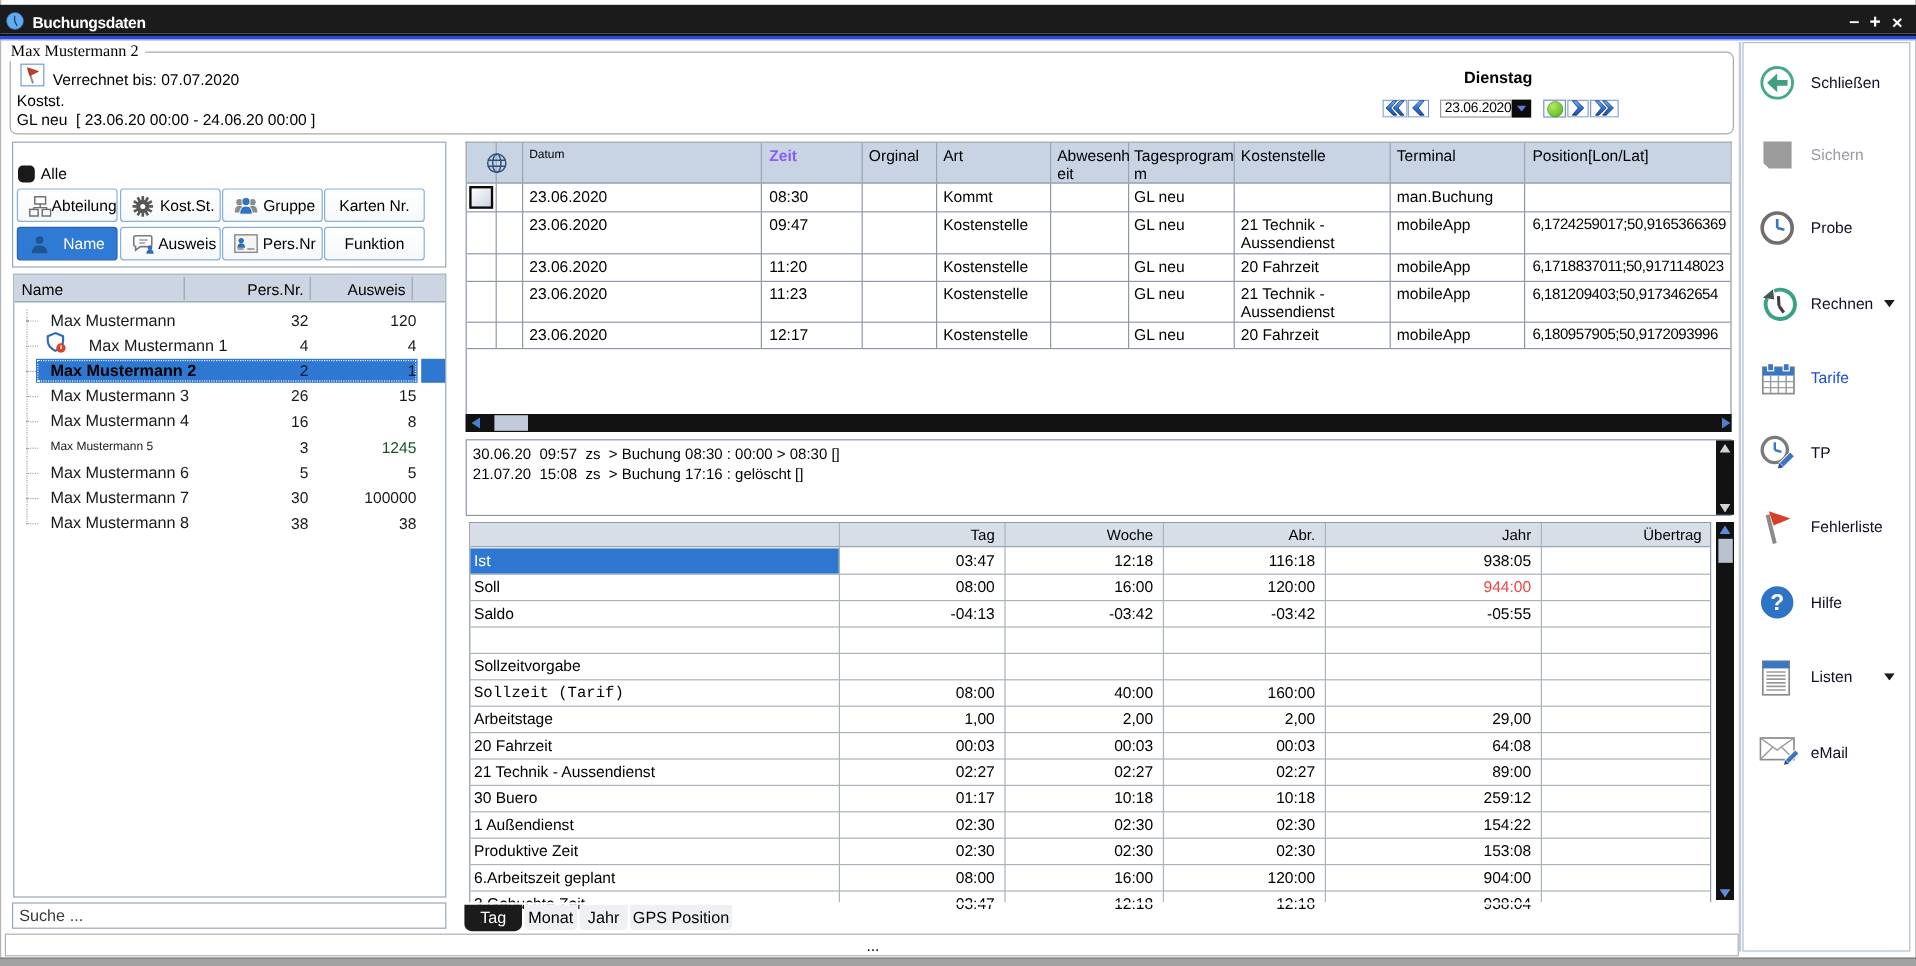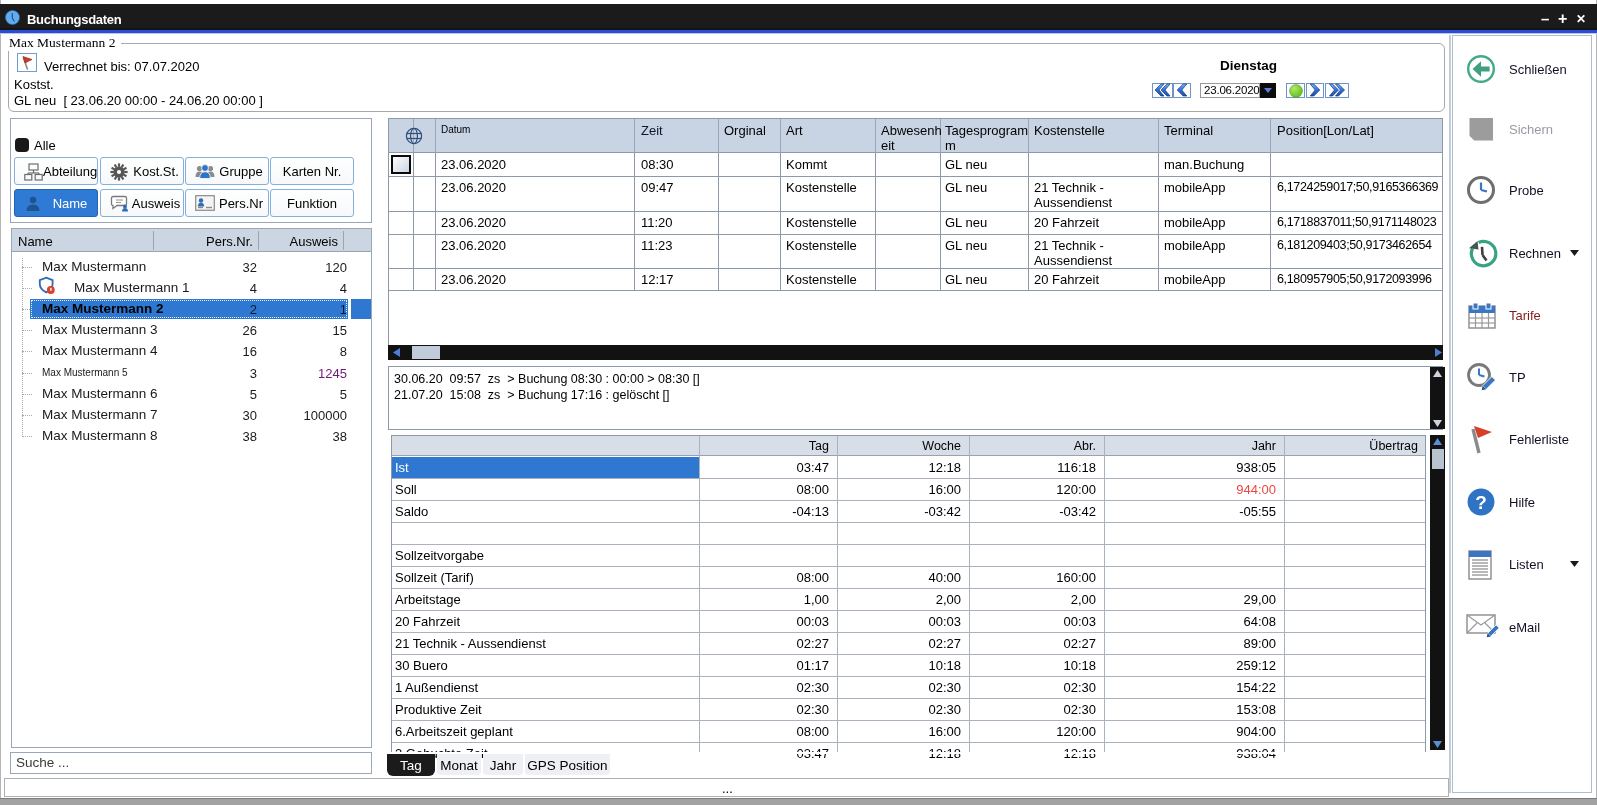--- a/index.html
+++ b/index.html
@@ -222,21 +222,21 @@
 <div class="tx" style="left:42px;top:330.20000000000005px;font-size:13.5px;color:#1a1a1a;font-weight:normal;line-height:1;transform:translateY(-50%);">Max Mustermann 3</div>
 <div class="tx" style="right:1340px;left:auto;top:330.20000000000005px;font-size:13px;color:#1a1a1a;font-weight:normal;line-height:1;transform:translateY(-50%);">26</div>
 <div class="tx" style="right:1250px;left:auto;top:330.20000000000005px;font-size:13px;color:#1a1a1a;font-weight:normal;line-height:1;transform:translateY(-50%);">15</div>
 <div class="b" style="left:22px;top:351px;width:10px;height:1px;border-top:1px dotted #a8a8a8;"></div>
 <div class="tx" style="left:42px;top:351.40000000000003px;font-size:13.5px;color:#1a1a1a;font-weight:normal;line-height:1;transform:translateY(-50%);">Max Mustermann 4</div>
 <div class="tx" style="right:1340px;left:auto;top:351.40000000000003px;font-size:13px;color:#1a1a1a;font-weight:normal;line-height:1;transform:translateY(-50%);">16</div>
 <div class="tx" style="right:1250px;left:auto;top:351.40000000000003px;font-size:13px;color:#1a1a1a;font-weight:normal;line-height:1;transform:translateY(-50%);">8</div>
 <div class="b" style="left:22px;top:373px;width:10px;height:1px;border-top:1px dotted #a8a8a8;"></div>
 <div class="tx" style="left:42px;top:372.6px;font-size:10px;color:#1a1a1a;font-weight:normal;line-height:1;transform:translateY(-50%);">Max Mustermann 5</div>
 <div class="tx" style="right:1340px;left:auto;top:372.6px;font-size:13px;color:#1a1a1a;font-weight:normal;line-height:1;transform:translateY(-50%);">3</div>
-<div class="tx" style="right:1250px;left:auto;top:372.6px;font-size:13px;color:#701a75;font-weight:normal;line-height:1;transform:translateY(-50%);">1245</div>
+<div class="tx" style="right:1250px;left:auto;top:372.6px;font-size:13px;color:#14532d;font-weight:normal;line-height:1;transform:translateY(-50%);">1245</div>
 <div class="b" style="left:22px;top:394px;width:10px;height:1px;border-top:1px dotted #a8a8a8;"></div>
 <div class="tx" style="left:42px;top:393.8px;font-size:13.5px;color:#1a1a1a;font-weight:normal;line-height:1;transform:translateY(-50%);">Max Mustermann 6</div>
 <div class="tx" style="right:1340px;left:auto;top:393.8px;font-size:13px;color:#1a1a1a;font-weight:normal;line-height:1;transform:translateY(-50%);">5</div>
 <div class="tx" style="right:1250px;left:auto;top:393.8px;font-size:13px;color:#1a1a1a;font-weight:normal;line-height:1;transform:translateY(-50%);">5</div>
 <div class="b" style="left:22px;top:415px;width:10px;height:1px;border-top:1px dotted #a8a8a8;"></div>
 <div class="tx" style="left:42px;top:415.0px;font-size:13.5px;color:#1a1a1a;font-weight:normal;line-height:1;transform:translateY(-50%);">Max Mustermann 7</div>
 <div class="tx" style="right:1340px;left:auto;top:415.0px;font-size:13px;color:#1a1a1a;font-weight:normal;line-height:1;transform:translateY(-50%);">30</div>
 <div class="tx" style="right:1250px;left:auto;top:415.0px;font-size:13px;color:#1a1a1a;font-weight:normal;line-height:1;transform:translateY(-50%);">100000</div>
 <div class="b" style="left:22px;top:436px;width:10px;height:1px;border-top:1px dotted #a8a8a8;"></div>
 <div class="tx" style="left:42px;top:436.20000000000005px;font-size:13.5px;color:#1a1a1a;font-weight:normal;line-height:1;transform:translateY(-50%);">Max Mustermann 8</div>
@@ -258,21 +258,21 @@
 <div class="b" style="left:1270px;top:119px;width:1px;height:34px;background:#9aa5b4;"></div>
 <svg class="w" style="left:405px;top:127px;" width="18" height="18" viewBox="0 0 18 18">
 <g fill="none" stroke="#2f4e7a" stroke-width="1.2">
         <circle cx="9" cy="9" r="7.6"></circle>
         <ellipse cx="9" cy="9" rx="3.4" ry="7.6"></ellipse>
         <line x1="1.5" y1="6.5" x2="16.5" y2="6.5"></line>
         <line x1="1.5" y1="11.5" x2="16.5" y2="11.5"></line>
       </g>
     </svg>
 <div class="tx" style="left:441px;top:130px;font-size:10px;color:#000;font-weight:normal;line-height:1;transform:translateY(-50%);">Datum</div>
-<div class="tx" style="left:641px;top:130px;font-size:13px;color:#0f172a;font-weight:normal;line-height:1;transform:translateY(-50%);">Zeit</div>
+<div class="tx" style="left:641px;top:130px;font-size:13px;color:#8b5cf6;font-weight:bold;line-height:1;transform:translateY(-50%);">Zeit</div>
 <div class="tx" style="left:724px;top:130px;font-size:13px;color:#000;font-weight:normal;line-height:1;transform:translateY(-50%);">Orginal</div>
 <div class="tx" style="left:786px;top:130px;font-size:13px;color:#000;font-weight:normal;line-height:1;transform:translateY(-50%);">Art</div>
 <div class="tx" style="left:881px;top:130px;font-size:13px;color:#000;font-weight:normal;line-height:1;transform:translateY(-50%);">Abwesenh</div>
 <div class="tx" style="left:881px;top:145px;font-size:13px;color:#000;font-weight:normal;line-height:1;transform:translateY(-50%);">eit</div>
 <div class="tx" style="left:945px;top:130px;font-size:13px;color:#000;font-weight:normal;line-height:1;transform:translateY(-50%);">Tagesprogram</div>
 <div class="tx" style="left:945px;top:145px;font-size:13px;color:#000;font-weight:normal;line-height:1;transform:translateY(-50%);">m</div>
 <div class="tx" style="left:1034px;top:130px;font-size:13px;color:#000;font-weight:normal;line-height:1;transform:translateY(-50%);">Kostenstelle</div>
 <div class="tx" style="left:1164px;top:130px;font-size:13px;color:#000;font-weight:normal;line-height:1;transform:translateY(-50%);">Terminal</div>
 <div class="tx" style="left:1277px;top:130px;font-size:13px;color:#000;font-weight:normal;line-height:1;transform:translateY(-50%);">Position[Lon/Lat]</div>
 <div class="b" style="left:389px;top:176px;width:1053px;height:1px;background:#8e99a8;"></div>
@@ -367,21 +367,21 @@
 <div class="b" style="left:392px;top:522px;width:1033px;height:1px;background:#aab2bd;"></div>
 <div class="tx" style="left:395px;top:511px;font-size:13px;color:#000;font-weight:normal;line-height:1;transform:translateY(-50%);">Saldo</div>
 <div class="tx" style="right:768px;left:auto;top:511px;font-size:13px;color:#000;font-weight:normal;line-height:1;transform:translateY(-50%);">-04:13</div>
 <div class="tx" style="right:636px;left:auto;top:511px;font-size:13px;color:#000;font-weight:normal;line-height:1;transform:translateY(-50%);">-03:42</div>
 <div class="tx" style="right:501px;left:auto;top:511px;font-size:13px;color:#000;font-weight:normal;line-height:1;transform:translateY(-50%);">-03:42</div>
 <div class="tx" style="right:321px;left:auto;top:511px;font-size:13px;color:#000;font-weight:normal;line-height:1;transform:translateY(-50%);">-05:55</div>
 <div class="b" style="left:392px;top:544px;width:1033px;height:1px;background:#aab2bd;"></div>
 <div class="b" style="left:392px;top:566px;width:1033px;height:1px;background:#aab2bd;"></div>
 <div class="tx" style="left:395px;top:555px;font-size:13px;color:#000;font-weight:normal;line-height:1;transform:translateY(-50%);">Sollzeitvorgabe</div>
 <div class="b" style="left:392px;top:588px;width:1033px;height:1px;background:#aab2bd;"></div>
-<div class="tx" style="left:395px;top:577px;font-size:13px;color:#000;font-weight:normal;line-height:1;transform:translateY(-50%);">Sollzeit (Tarif)</div>
+<div class="tx" style="left:395px;top:577px;font-size:13px;color:#000;font-weight:normal;line-height:1;transform:translateY(-50%);font-family:Liberation Mono, monospace;">Sollzeit (Tarif)</div>
 <div class="tx" style="right:768px;left:auto;top:577px;font-size:13px;color:#000;font-weight:normal;line-height:1;transform:translateY(-50%);">08:00</div>
 <div class="tx" style="right:636px;left:auto;top:577px;font-size:13px;color:#000;font-weight:normal;line-height:1;transform:translateY(-50%);">40:00</div>
 <div class="tx" style="right:501px;left:auto;top:577px;font-size:13px;color:#000;font-weight:normal;line-height:1;transform:translateY(-50%);">160:00</div>
 <div class="b" style="left:392px;top:610px;width:1033px;height:1px;background:#aab2bd;"></div>
 <div class="tx" style="left:395px;top:599px;font-size:13px;color:#000;font-weight:normal;line-height:1;transform:translateY(-50%);">Arbeitstage</div>
 <div class="tx" style="right:768px;left:auto;top:599px;font-size:13px;color:#000;font-weight:normal;line-height:1;transform:translateY(-50%);">1,00</div>
 <div class="tx" style="right:636px;left:auto;top:599px;font-size:13px;color:#000;font-weight:normal;line-height:1;transform:translateY(-50%);">2,00</div>
 <div class="tx" style="right:501px;left:auto;top:599px;font-size:13px;color:#000;font-weight:normal;line-height:1;transform:translateY(-50%);">2,00</div>
 <div class="tx" style="right:321px;left:auto;top:599px;font-size:13px;color:#000;font-weight:normal;line-height:1;transform:translateY(-50%);">29,00</div>
 <div class="b" style="left:392px;top:632px;width:1033px;height:1px;background:#aab2bd;"></div>
@@ -482,21 +482,21 @@
         <rect x="7" y="3" width="5" height="6" fill="#3a76c4" stroke="#fff" stroke-width="1"></rect>
         <rect x="20" y="3" width="5" height="6" fill="#3a76c4" stroke="#fff" stroke-width="1"></rect>
         <g stroke="#9a9a9a" stroke-width="1.2" fill="none">
           <line x1="3" y1="18" x2="29" y2="18"></line>
           <line x1="3" y1="23" x2="29" y2="23"></line>
           <line x1="9.5" y1="13" x2="9.5" y2="28"></line>
           <line x1="16" y1="13" x2="16" y2="28"></line>
           <line x1="22.5" y1="13" x2="22.5" y2="28"></line>
         </g>
       </svg></span>
-<div class="tx" style="left:1509px;top:315px;font-size:13px;color:#7f1d1d;font-weight:normal;line-height:1;transform:translateY(-50%);">Tarife</div>
+<div class="tx" style="left:1509px;top:315px;font-size:13px;color:#1d4ed8;font-weight:normal;line-height:1;transform:translateY(-50%);">Tarife</div>
 <span class="w" style="left:1466px;top:362px;"><svg width="32" height="32" viewBox="0 0 32 32">
         <circle cx="13" cy="13" r="10.5" fill="#fff" stroke="#7a7a7a" stroke-width="2.8"></circle>
         <path d="M13 13 L13 6.5 M13 13 L18.5 14.5" stroke="#3a76c4" stroke-width="2" fill="none"></path>
         <g transform="rotate(45 22 22)">
           <rect x="19.5" y="14" width="5" height="13" fill="#3a76c4" stroke="#fff" stroke-width="0.8"></rect>
           <polygon points="19.5,27 24.5,27 22,31" fill="#1e4f8f"></polygon>
         </g>
       </svg></span>
 <div class="tx" style="left:1509px;top:377px;font-size:13px;color:#101025;font-weight:normal;line-height:1;transform:translateY(-50%);">TP</div>
 <span class="w" style="left:1466px;top:424px;"><svg width="30" height="32" viewBox="0 0 30 32">

